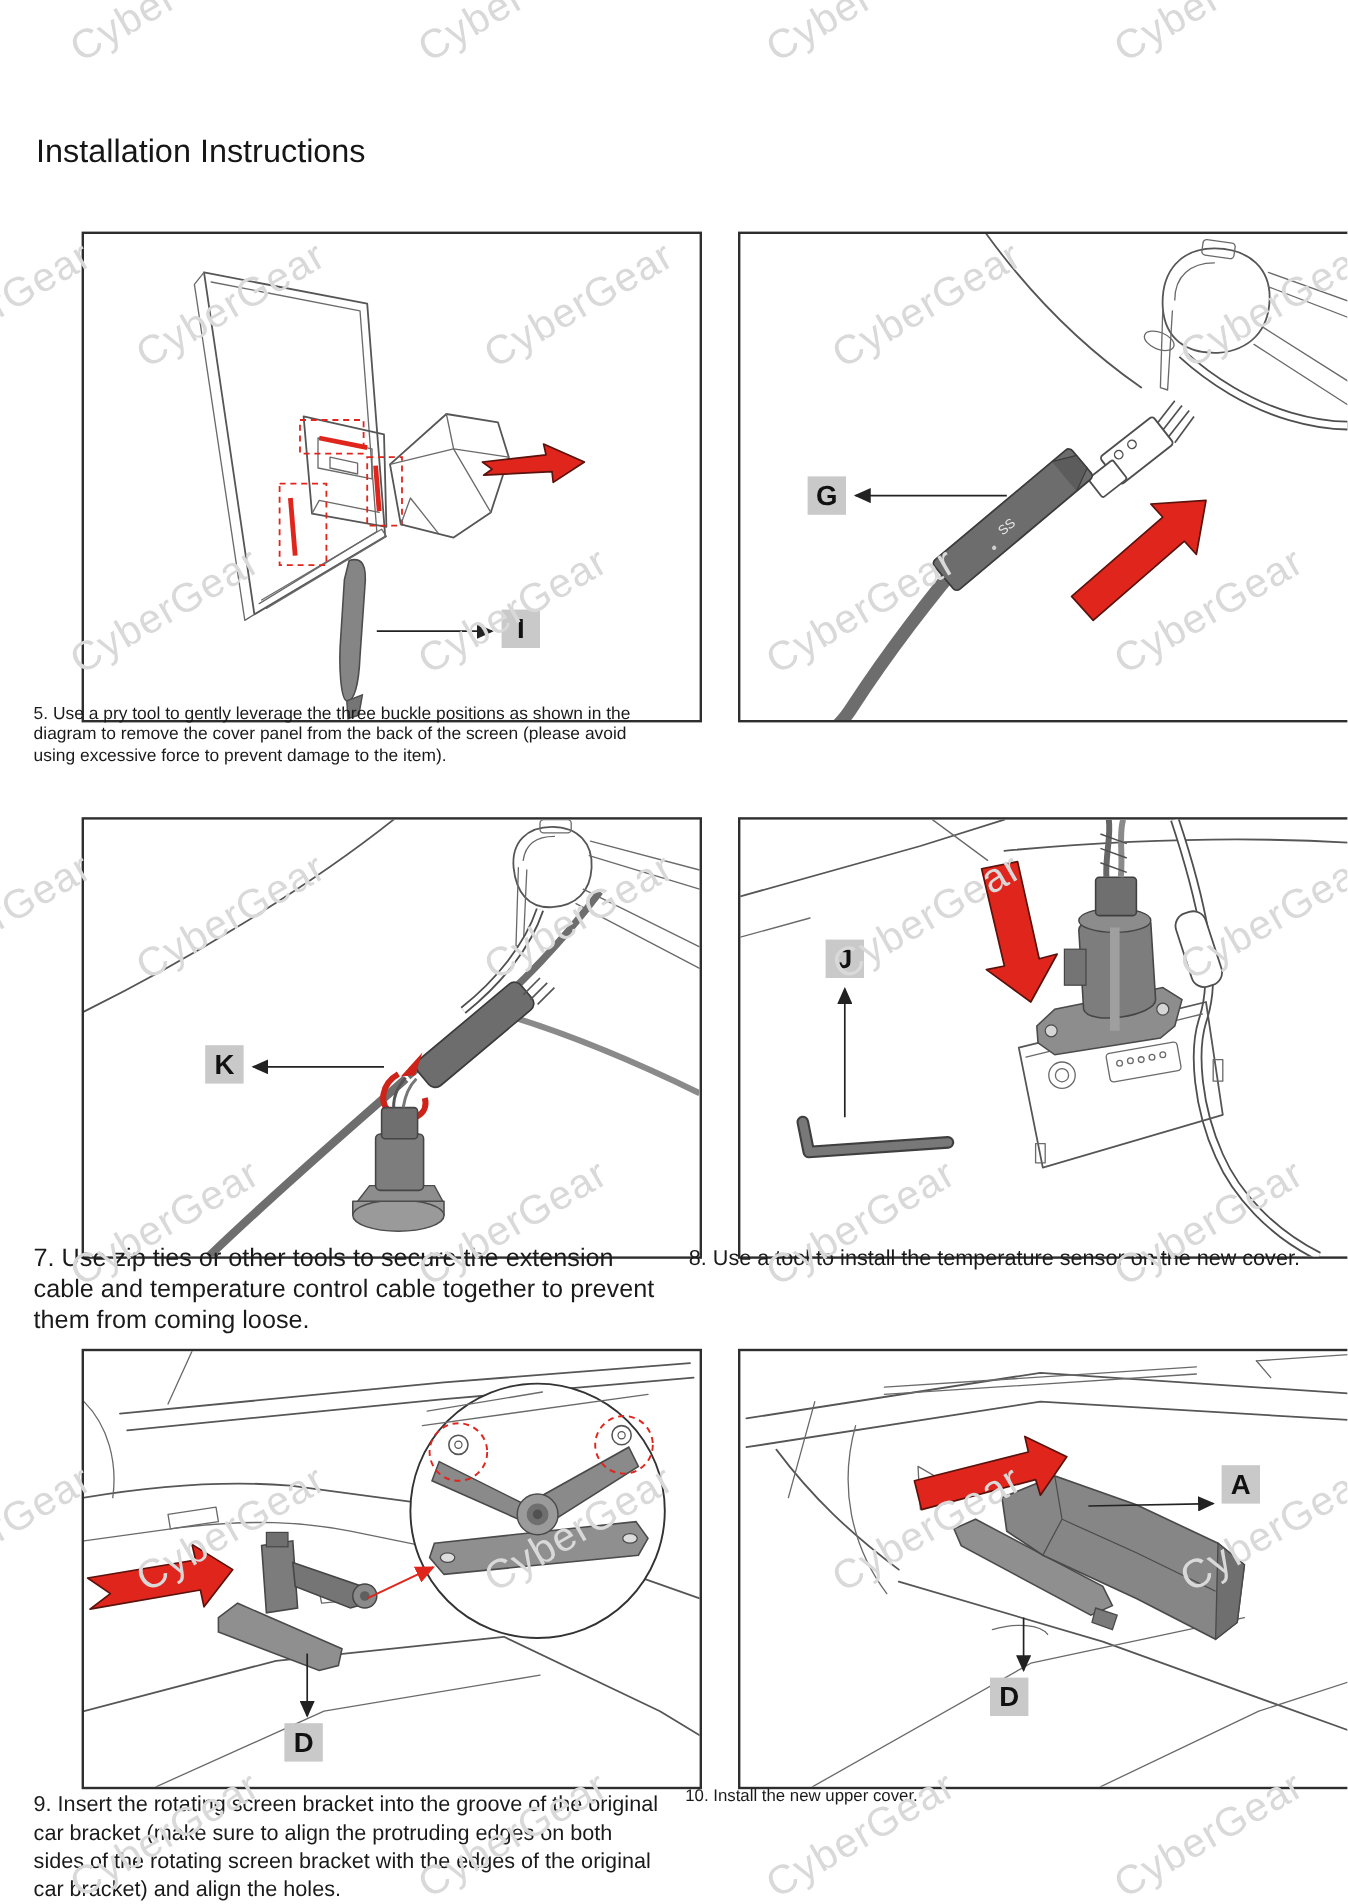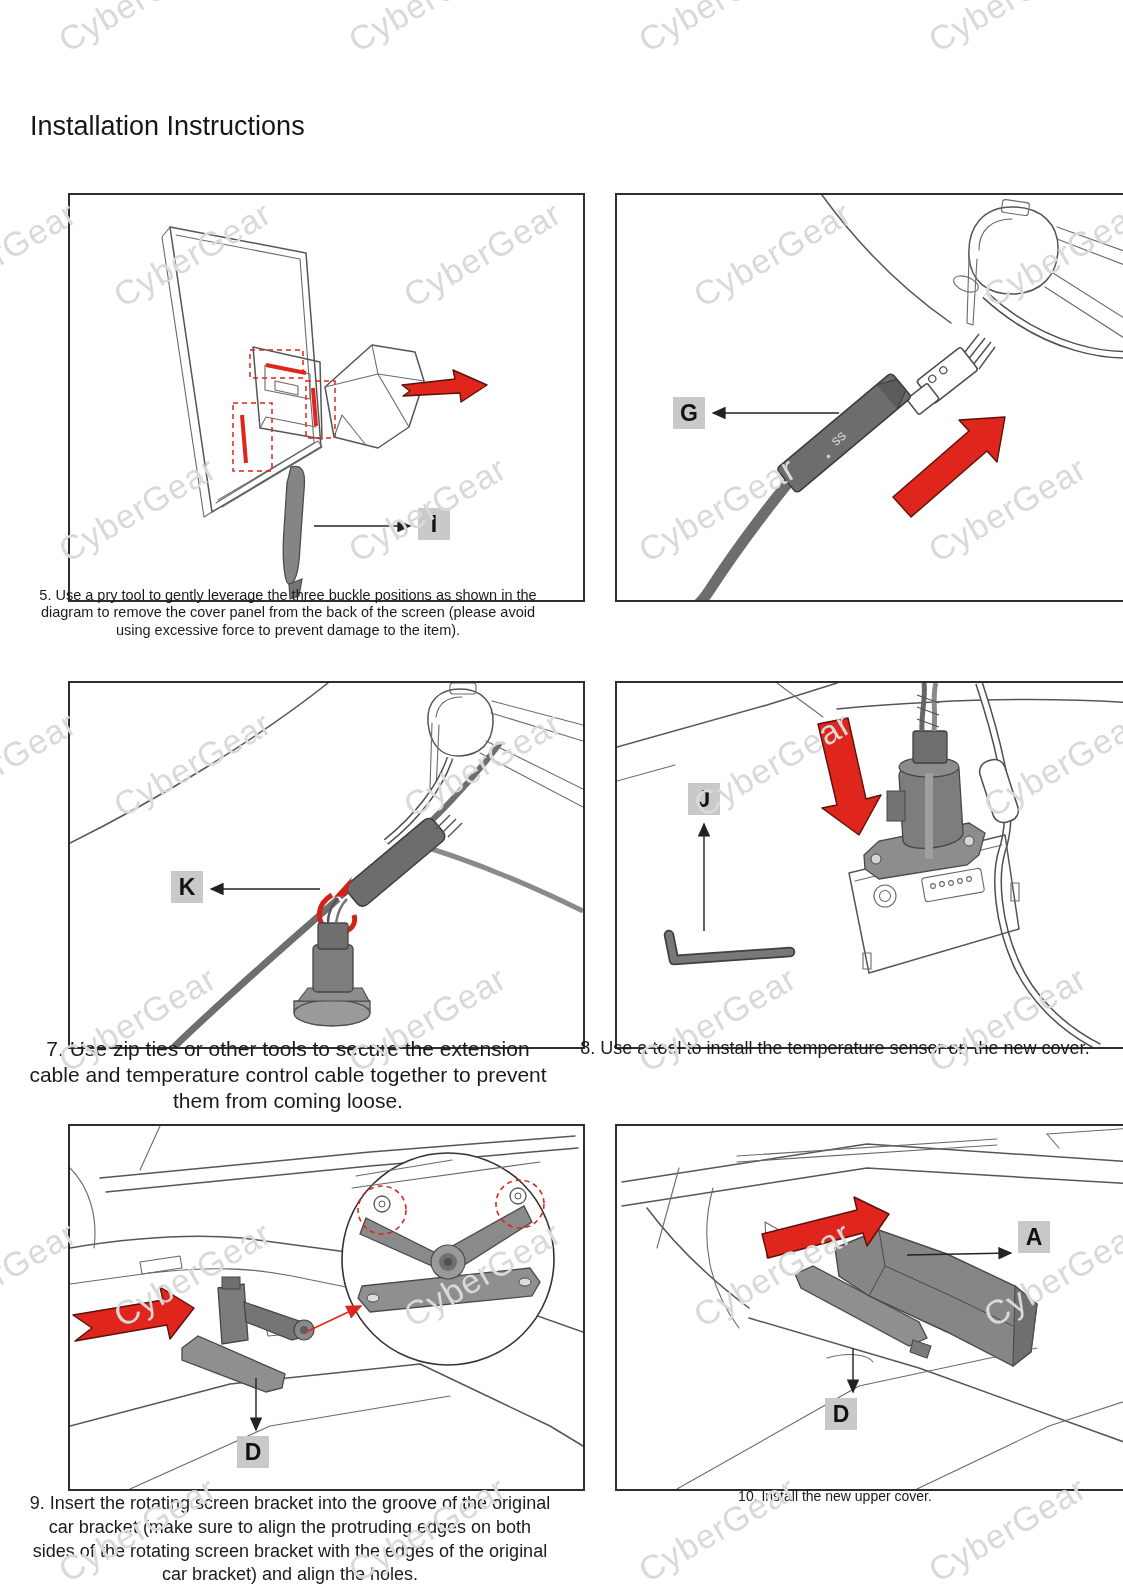--- a/index.html
+++ b/index.html
@@ -10,21 +10,21 @@
   .subtitle{position:absolute;left:30px;top:111px;font-size:27px;font-weight:400;
             color:#161616;margin:0;}
   .panel{position:absolute;border:2px solid #2e2e2e;box-sizing:border-box;background:transparent;}
   .p5{left:28px;top:177px;width:517px;height:409px;}
   .p6{left:575px;top:177px;width:522px;height:409px;}
   .p7{left:28px;top:665px;width:517px;height:368px;}
   .p8{left:575px;top:665px;width:522px;height:368px;}
   .p9{left:28px;top:1108px;width:517px;height:367px;}
   .p10{left:575px;top:1108px;width:522px;height:367px;}
   .panel svg{display:block;width:100%;height:100%;}
-  .caption{position:absolute;margin:0;color:#1a1a1a;text-align:center;}
+  .caption{position:absolute;margin:0;color:#1a1a1a;}
   .cap5{left:28px;top:587px;width:520px;font-size:14.5px;line-height:1.2;}
   .cap6{left:571px;top:589px;width:528px;font-size:18px;line-height:1.22;}
   .cap7{left:28px;top:1036px;width:520px;font-size:21px;line-height:1.24;}
   .cap8{left:574px;top:1037px;width:522px;font-size:18px;line-height:1.24;}
   .cap9{left:28px;top:1492px;width:524px;font-size:18px;line-height:1.32;}
   .cap10{left:571px;top:1488px;width:528px;font-size:14px;line-height:1.22;}
   .tag{position:absolute;background:#c9c9c9;color:#111;font-weight:bold;font-size:23px;
        width:32px;height:32px;display:flex;align-items:center;justify-content:center;}
   .wm-layer{position:absolute;left:0;top:0;width:100%;height:100%;z-index:10;
             pointer-events:none;overflow:hidden;}

